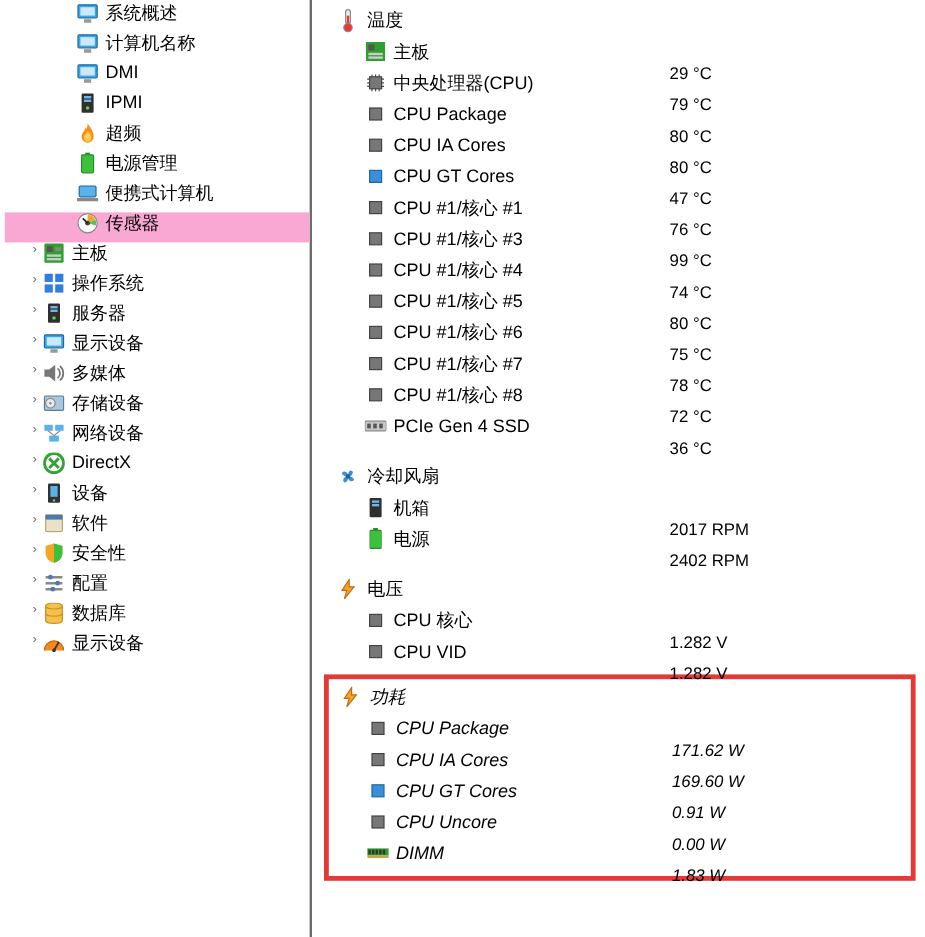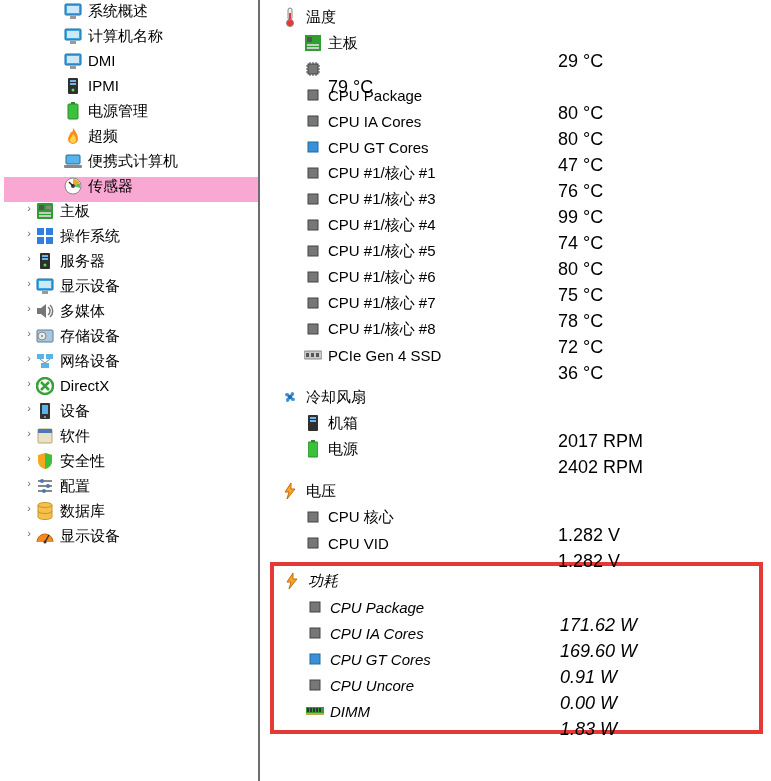--- a/index.html
+++ b/index.html
@@ -87,21 +87,21 @@
       height: 18px;
       margin-right: 6px;
       flex-shrink: 0;
     }
     .data-label {
       flex: 0 0 230px;
       font-size: 15px;
       white-space: nowrap;
     }
     .data-value {
-      font-size: 18px;
+      font-size: 14px;
       white-space: nowrap;
       min-width: 90px;
       margin-top: 36px;
     }
     .section-gap { height: 16px; }
     .highlight-box {
       border: 4px solid #e53935;
       padding: 2px 8px 6px 8px;
       margin-top: 6px;
       margin-left: -10px;
@@ -156,36 +156,36 @@
           <rect x="4" y="3" width="6" height="2" fill="#6eb6ea"></rect>
           <rect x="4" y="6" width="6" height="2" fill="#6eb6ea"></rect>
           <circle cx="7" cy="13" r="1.5" fill="#54d654"></circle>
         </svg>
     </span>
     <span class="tree-label">IPMI</span>
   </div>
 
   <div class="tree-row indent-2">
     <span class="icon">
+      <svg width="14" height="18" viewBox="0 0 14 18">
+          <path d="M7 1 C10 5 12 8 12 12 a5 5 0 0 1 -10 0 C2 9 5 7 5 4 C5 6 7 6 7 1 Z" fill="#ff8c1a"></path>
+          <path d="M7 7 C9 9 10 11 10 13 a3 3 0 0 1 -6 0 C4 11 6 10 7 7 Z" fill="#ffd24d"></path>
+        </svg>
+    </span>
+    <span class="tree-label">超频</span>
+  </div>
+
+  <div class="tree-row indent-2">
+    <span class="icon">
       <svg width="12" height="18" viewBox="0 0 12 18">
           <rect x="4" y="0" width="4" height="2" fill="#2c8a2c"></rect>
           <rect x="1" y="2" width="10" height="15" rx="1" fill="#3cc13c" stroke="#2c8a2c"></rect>
         </svg>
     </span>
     <span class="tree-label">电源管理</span>
-  </div>
-
-  <div class="tree-row indent-2">
-    <span class="icon">
-      <svg width="14" height="18" viewBox="0 0 14 18">
-          <path d="M7 1 C10 5 12 8 12 12 a5 5 0 0 1 -10 0 C2 9 5 7 5 4 C5 6 7 6 7 1 Z" fill="#ff8c1a"></path>
-          <path d="M7 7 C9 9 10 11 10 13 a3 3 0 0 1 -6 0 C4 11 6 10 7 7 Z" fill="#ffd24d"></path>
-        </svg>
-    </span>
-    <span class="tree-label">超频</span>
   </div>
 
   <div class="tree-row indent-2">
     <span class="icon">
       <svg width="18" height="14" viewBox="0 0 18 14">
           <rect x="2" y="1" width="14" height="9" rx="1" fill="#5ab3e8" stroke="#1c6aa0"></rect>
           <rect x="0" y="11" width="18" height="3" rx="1" fill="#888"></rect>
         </svg>
     </span>
     <span class="tree-label">便携式计算机</span>
@@ -418,20 +418,21 @@
           <line x1="13" y1="8" x2="15" y2="8" stroke="#444"></line>
           <line x1="13" y1="11" x2="15" y2="11" stroke="#444"></line>
           <line x1="5" y1="1" x2="5" y2="3" stroke="#444"></line>
           <line x1="8" y1="1" x2="8" y2="3" stroke="#444"></line>
           <line x1="11" y1="1" x2="11" y2="3" stroke="#444"></line>
           <line x1="5" y1="13" x2="5" y2="15" stroke="#444"></line>
           <line x1="8" y1="13" x2="8" y2="15" stroke="#444"></line>
           <line x1="11" y1="13" x2="11" y2="15" stroke="#444"></line>
         </svg>
     </span>
+    <span class="data-label">中央处理器(CPU)</span>
     <span class="data-value">79 °C</span>
   </div>
 
   <div class="data-row">
     <span class="icon">
         <svg width="16" height="16" viewBox="0 0 16 16">
           <rect x="3" y="3" width="10" height="10" fill="#777" stroke="#444"></rect>
         </svg>
       </span>
     <span class="data-label">CPU Package</span>

